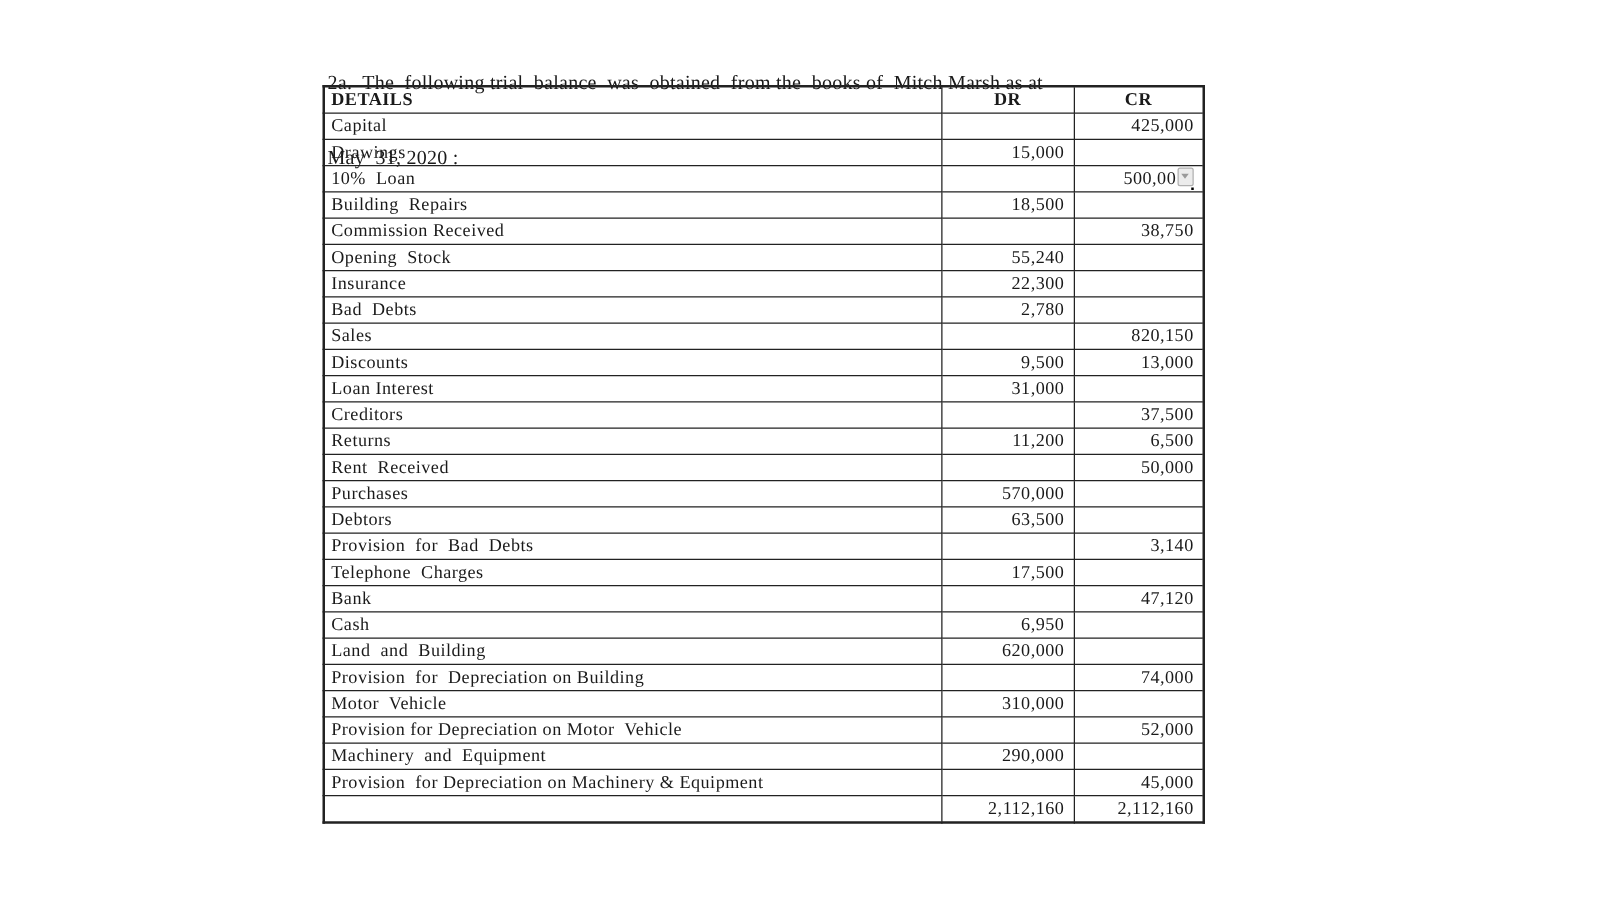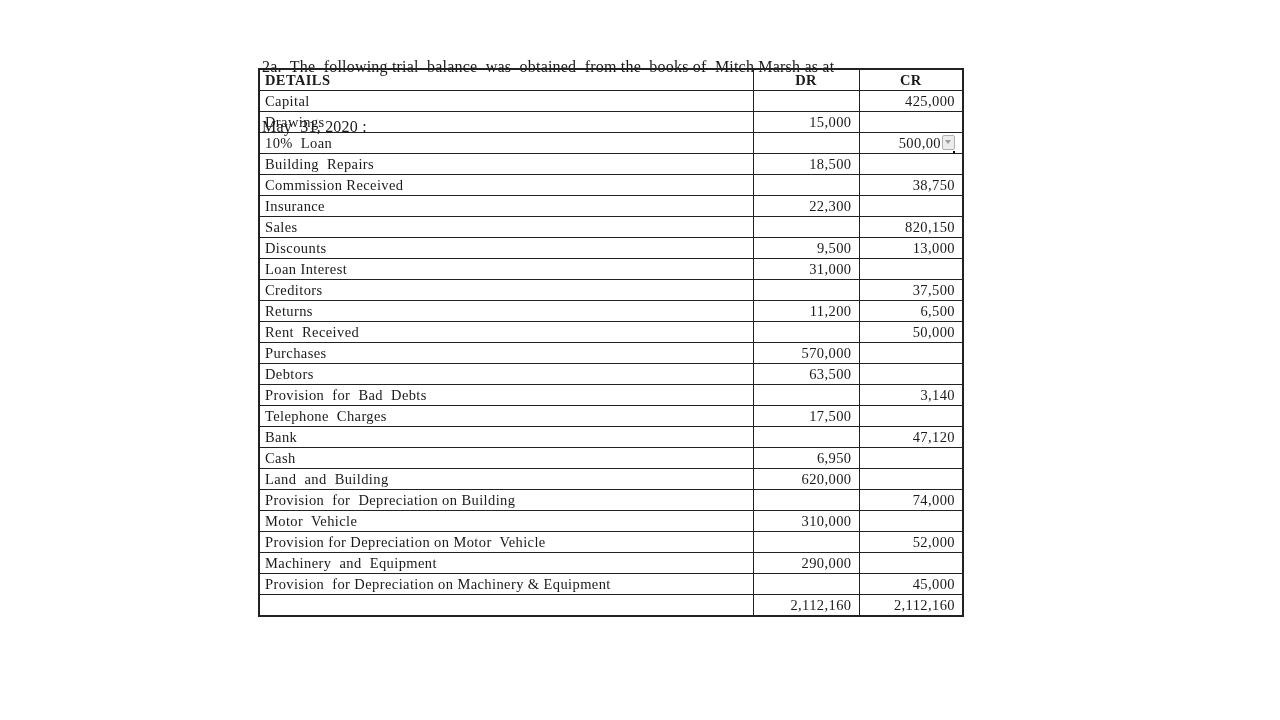--- a/index.html
+++ b/index.html
@@ -119,22 +119,32 @@
           <td class="details">Building  Repairs</td>
           <td class="num">18,500</td>
           <td class="num"></td>
         </tr>
         <tr>
           <td class="details">Commission Received</td>
           <td class="num"></td>
           <td class="num">38,750</td>
         </tr>
         <tr>
+          <td class="details">Opening  Stock</td>
+          <td class="num">55,240</td>
+          <td class="num"></td>
+        </tr>
+        <tr>
           <td class="details">Insurance</td>
           <td class="num">22,300</td>
+          <td class="num"></td>
+        </tr>
+        <tr>
+          <td class="details">Bad  Debts</td>
+          <td class="num">2,780</td>
           <td class="num"></td>
         </tr>
         <tr>
           <td class="details">Sales</td>
           <td class="num"></td>
           <td class="num">820,150</td>
         </tr>
         <tr>
           <td class="details">Discounts</td>
           <td class="num">9,500</td>

